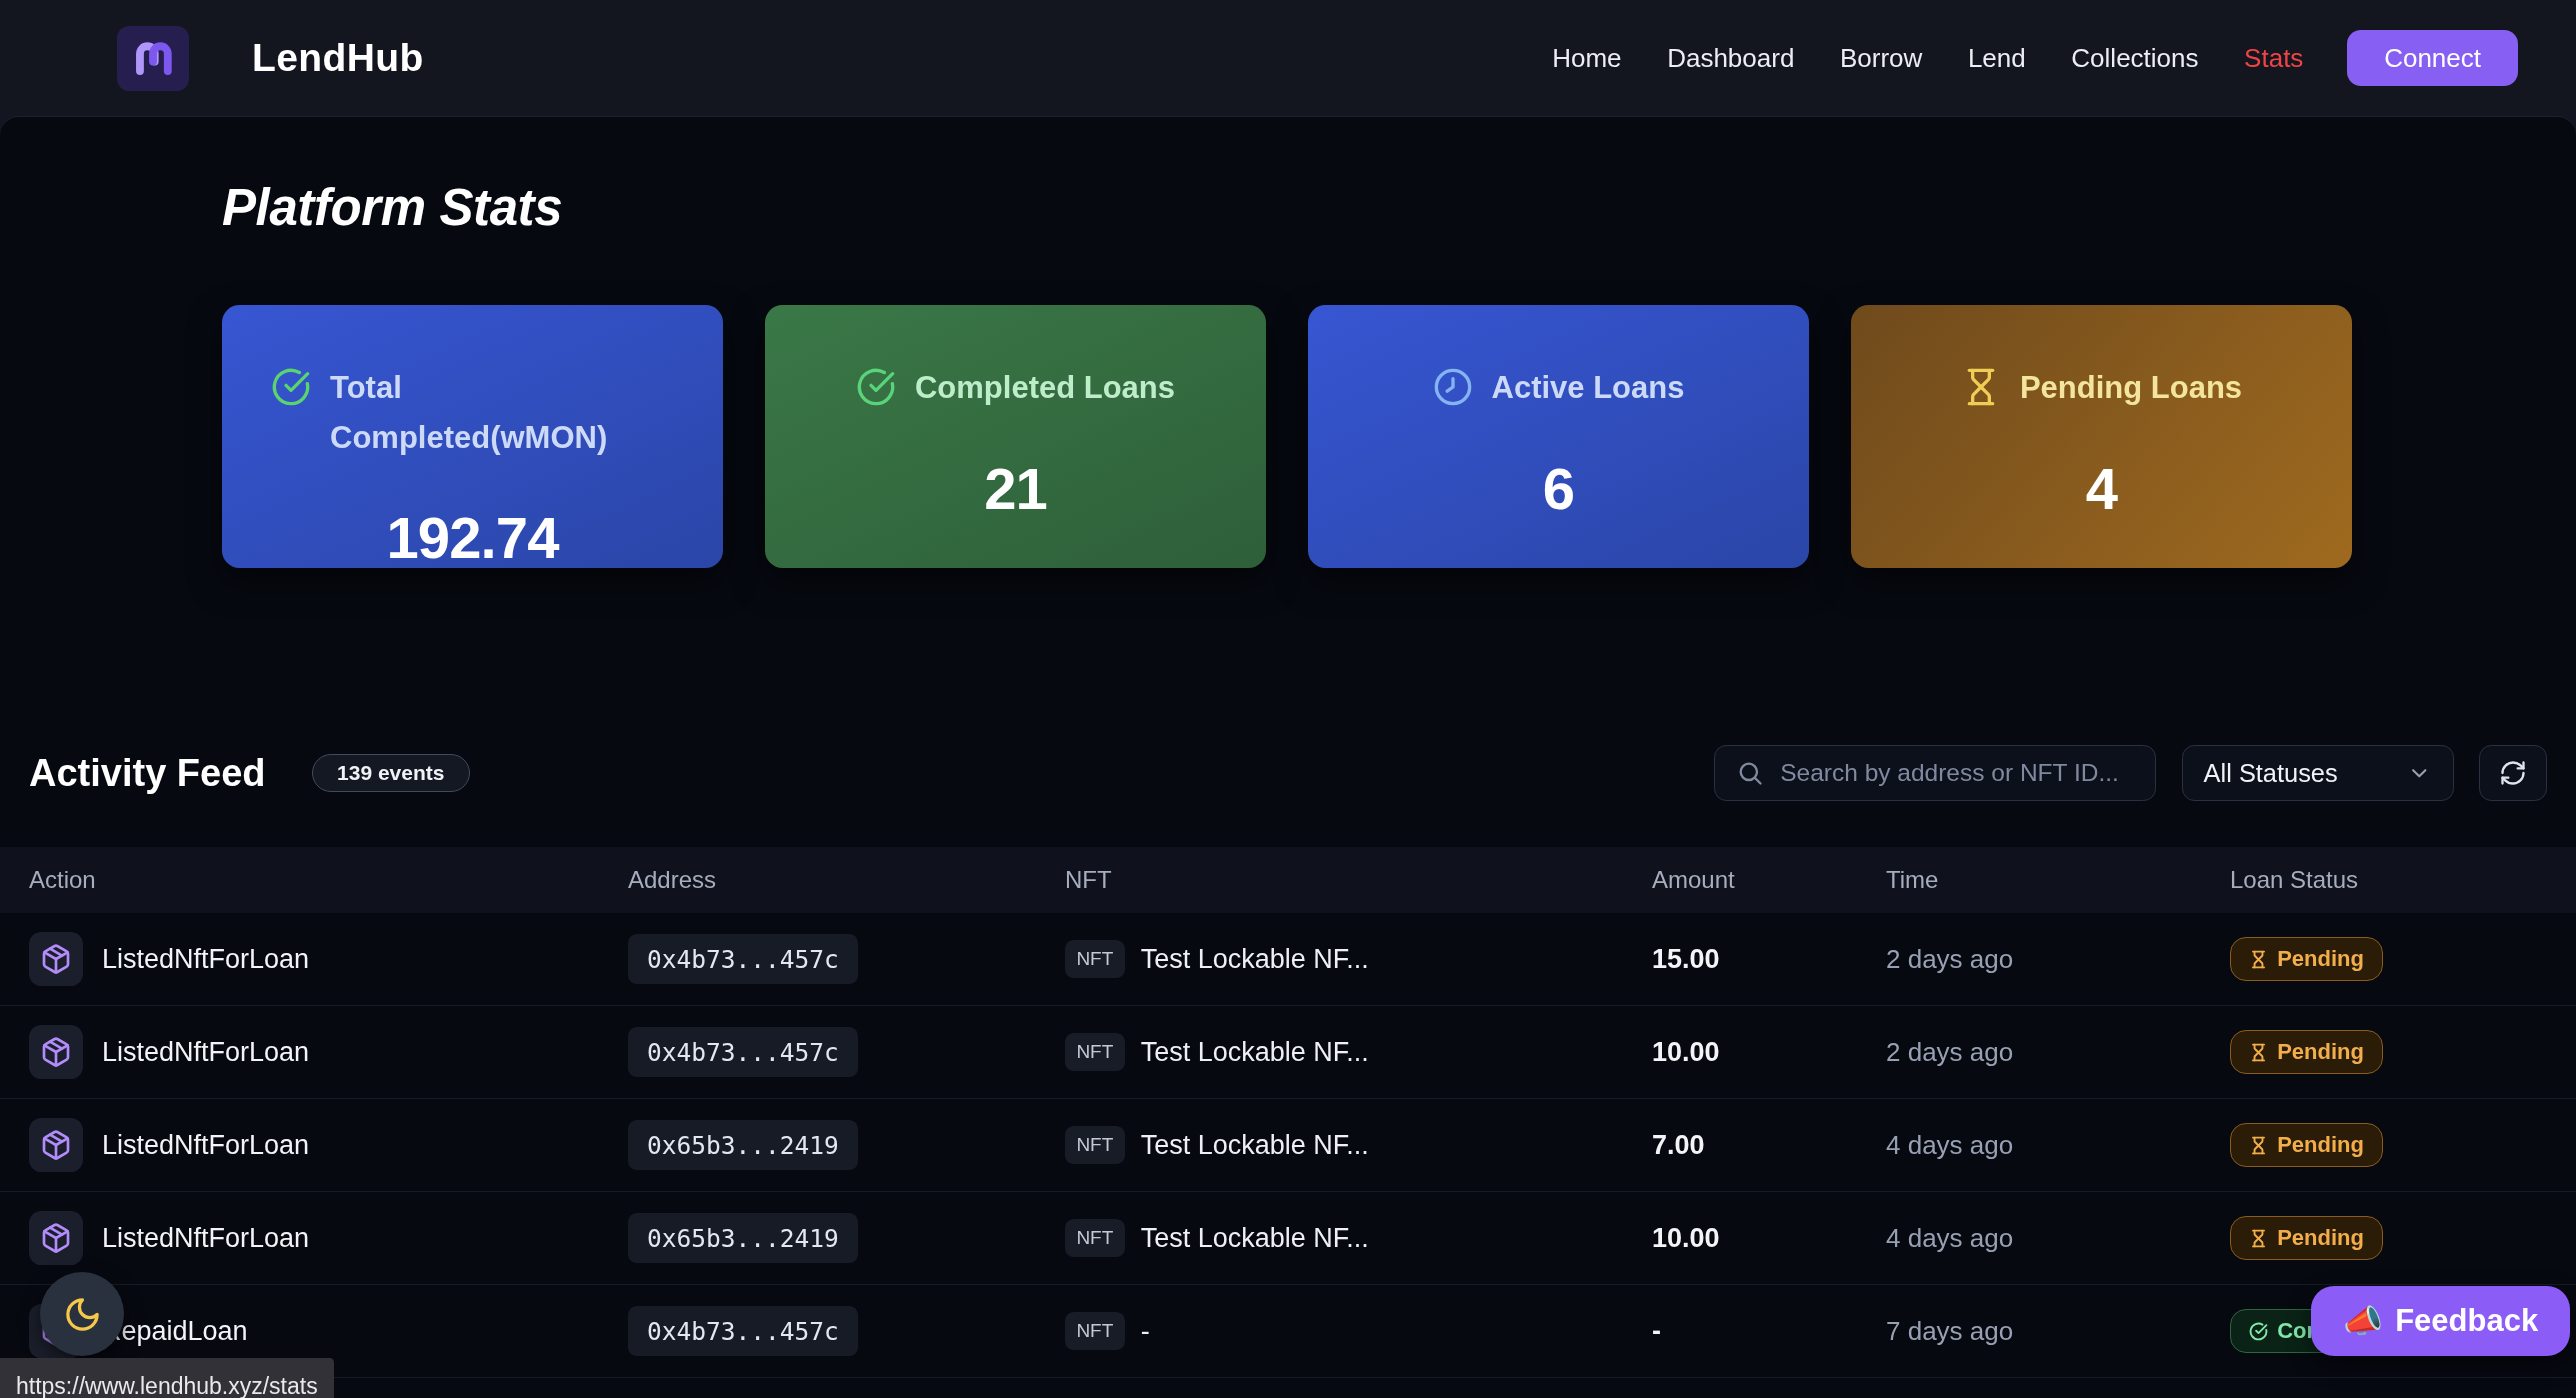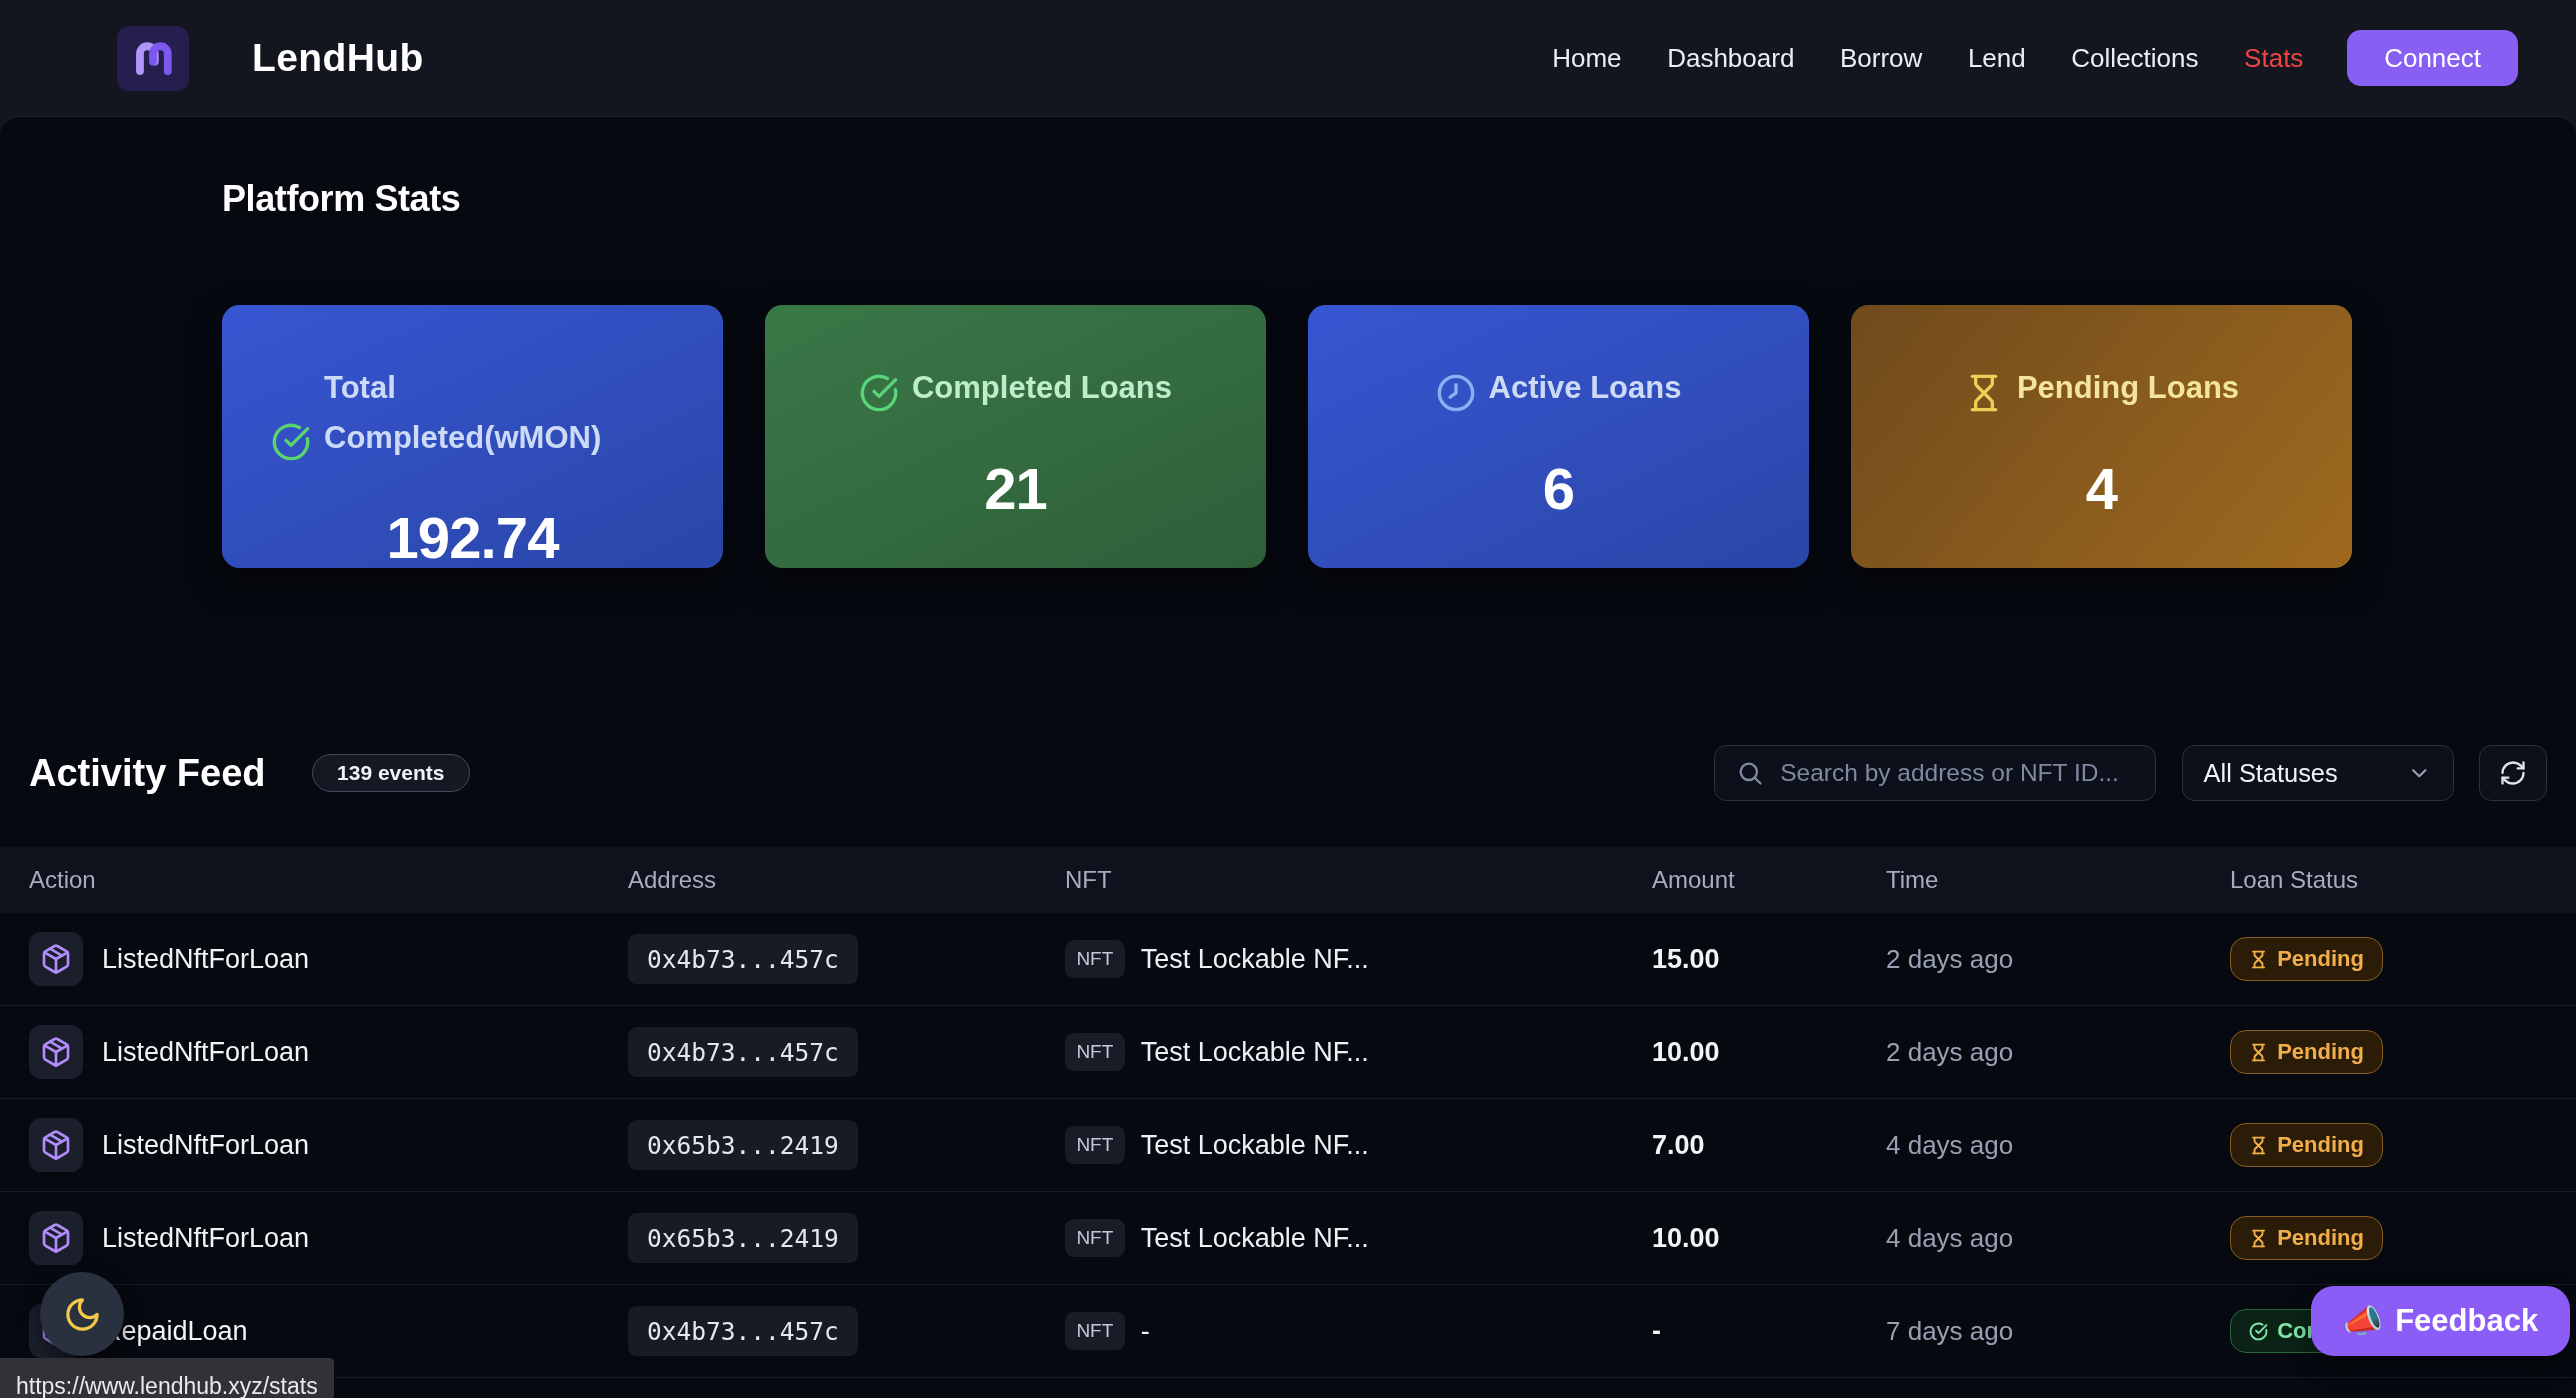--- a/index.html
+++ b/index.html
@@ -36,34 +36,34 @@
   
   .panel {
     position:absolute; top:116px; left:0; right:0; bottom:0;
     background:#060910;
     border-radius:19px 19px 0 0;
     border-top:0.9px solid #1c2130;
     overflow:hidden;
   }
   .page-title {
     position:absolute; left:222px; top:61px;
-    font-size:36px; font-weight:800; color:#ffffff; letter-spacing:-0.4px;
+    font-size:51px; font-weight:800; color:#ffffff; letter-spacing:-0.4px;font-style:italic;
   }
 
   
   .cards-row { position:absolute; left:222px; top:188px; display:flex; gap:42px; }
   .stat-card {
     width:501px; height:263px; border-radius:17.5px;
     padding:58px 49px 0 49px;
     box-shadow:0 14px 33px rgba(0,0,0,.5);
   }
   .stat-card.blue  { background:linear-gradient(155deg,#3756d2 0%,#2a46a8 100%); }
   .stat-card.green { background:linear-gradient(155deg,#3a7847 0%,#2e5f39 100%); }
   .stat-card.amber { background:linear-gradient(130deg,#6f4a1c 0%,#9f6a1f 100%); }
-  .card-head { display:flex; align-items:flex-end; gap:13px; }
+  .card-head { display:flex; align-items:flex-start; gap:19px; }
   .stat-card.centered .card-head { justify-content:center; }
   .card-icon { flex:0 0 auto; margin-top:3.5px; }
   .card-label { font-size:31px; font-weight:600; line-height:1.6; }
   .stat-card.left .card-label { max-width:298px; }
   .stat-card.blue  .card-label { color:#ccdaf8; }
   .stat-card.green .card-label { color:#bdeec9; }
   .stat-card.amber .card-label { color:#f3e59c; }
   .card-value { margin-top:42px; text-align:center; font-size:58px; font-weight:bold; color:#ffffff; letter-spacing:-0.9px; }
 
   

